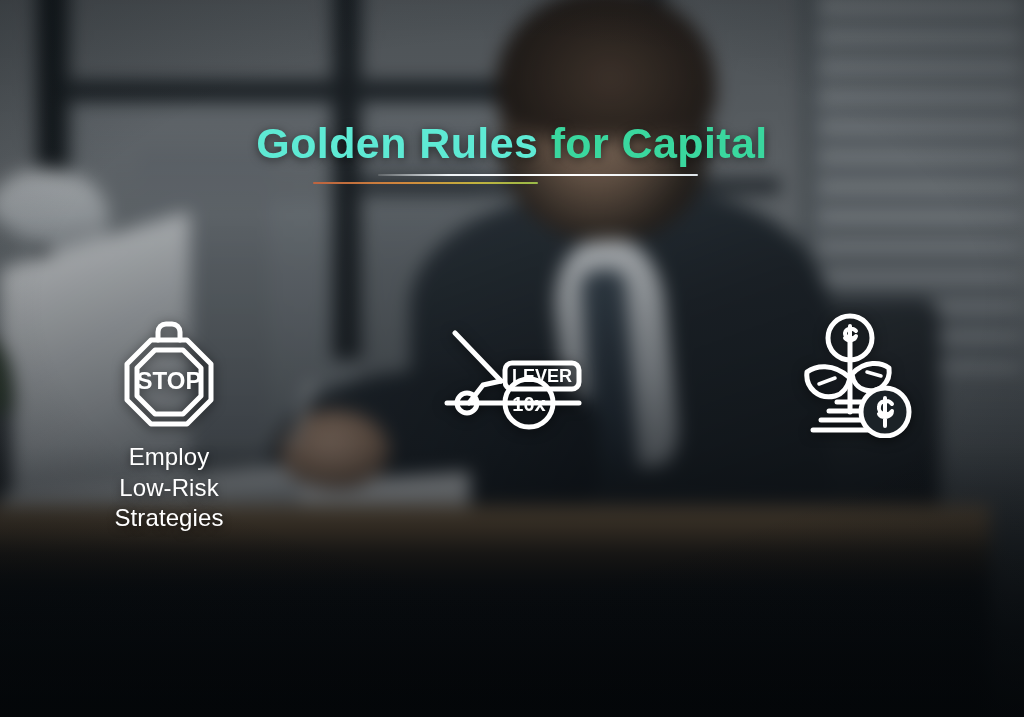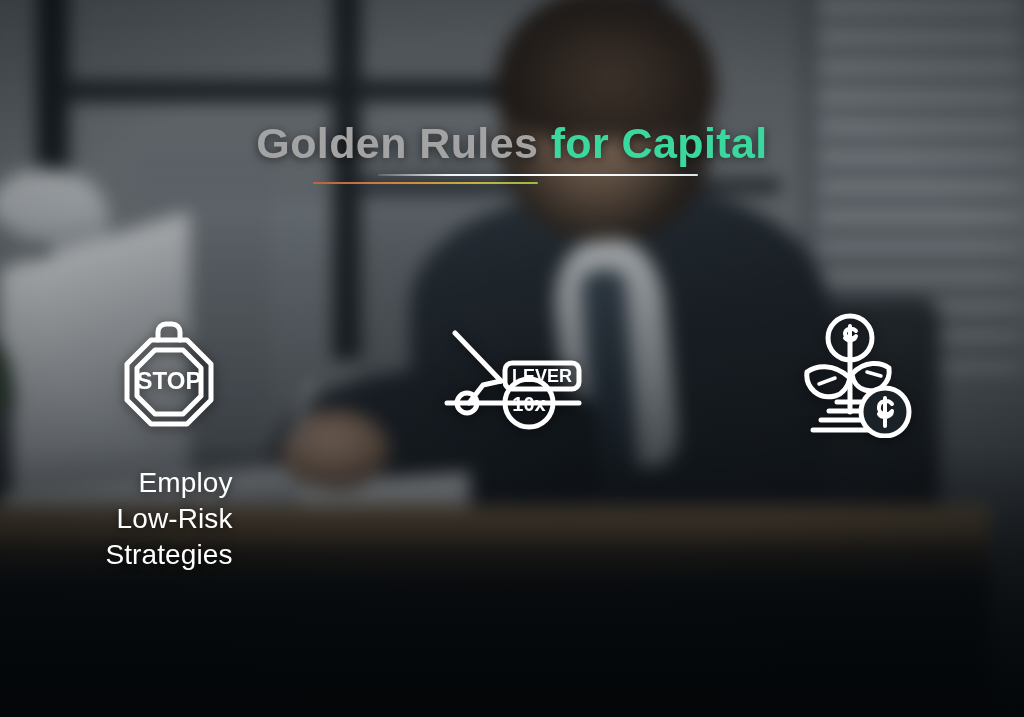--- a/index.html
+++ b/index.html
@@ -174,43 +174,43 @@
   
   #content { position:absolute; inset:0; }
 
   .title {
     position:absolute; left:0; top:120px; width:100%;
     text-align:center;
     font-size:43px; font-weight:700; letter-spacing:.4px;
     line-height:1.1;
     text-shadow:0 2px 10px rgba(0,0,0,.55);
   }
-  .title .seg-1 { color:#a3a3a3;margin-top:28px; }
+  .title .seg-1 { color:#5eead4;margin-top:28px; }
   .title .seg-2 { color:#3ad79e; }
 
   .rule-white {
     position:absolute; left:378px; top:174px; width:320px; height:2px;
     background:linear-gradient(90deg, rgba(255,255,255,.15), #eef3f6 22%, #ffffff 60%, #dfe6ea 100%);
     border-radius:2px;
   }
   .rule-grad {
     position:absolute; left:313px; top:182px; width:225px; height:2px;
     background:linear-gradient(90deg,#c1643f 0%, #d98b3c 40%, #c9b83e 72%, #9fc24a 100%);
     border-radius:2px; opacity:.95;
   }
 
   .cards { position:absolute; left:0; top:310px; width:100%; display:flex; }
   .card {
-    flex:1 1 0; display:flex; flex-direction:column; align-items:center;gap:7px;
+    flex:1 1 0; display:flex; flex-direction:column; align-items:center;
   }
   .card .icon-wrap { height:130px; display:flex; align-items:center; justify-content:center; }
   .card svg { display:block; filter:drop-shadow(0 2px 6px rgba(0,0,0,.55)); }
   .card .label {
-    margin-top:18px; color:#ffffff; font-size:28px; line-height:1.28;
-    text-align:right; font-weight:400; letter-spacing:.1px;
+    margin-top:2px; color:#ffffff; font-size:24px; line-height:1.28;
+    text-align:center; font-weight:400; letter-spacing:.1px;
     text-shadow:0 2px 8px rgba(0,0,0,.6);
     white-space:pre-line;
   }
   .card-1 { padding-right:6px; }
   .card-3 { padding-left:4px; }
 </style>
 </head>
 <body>
 
 <div id="stage">

